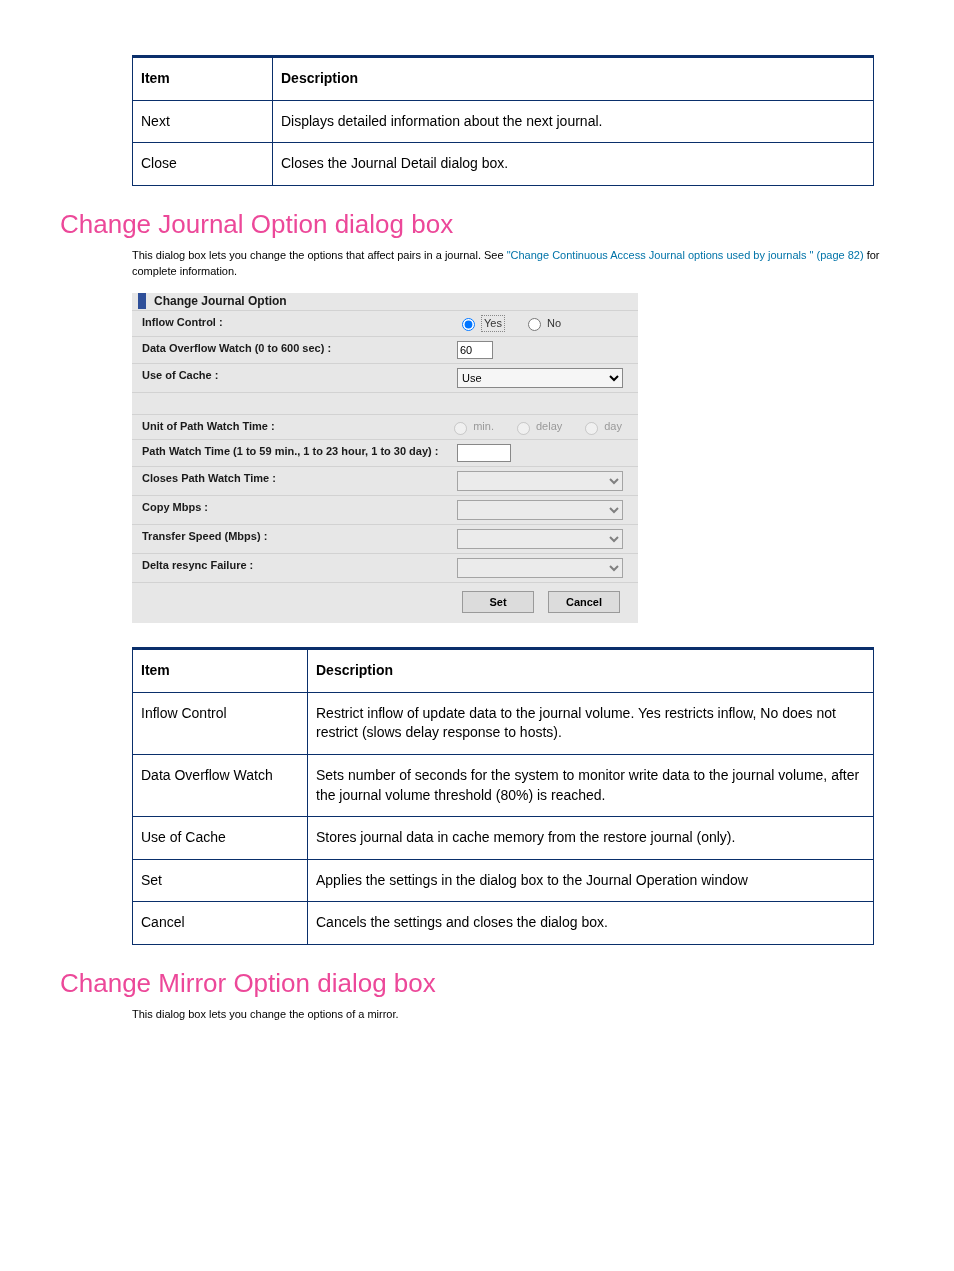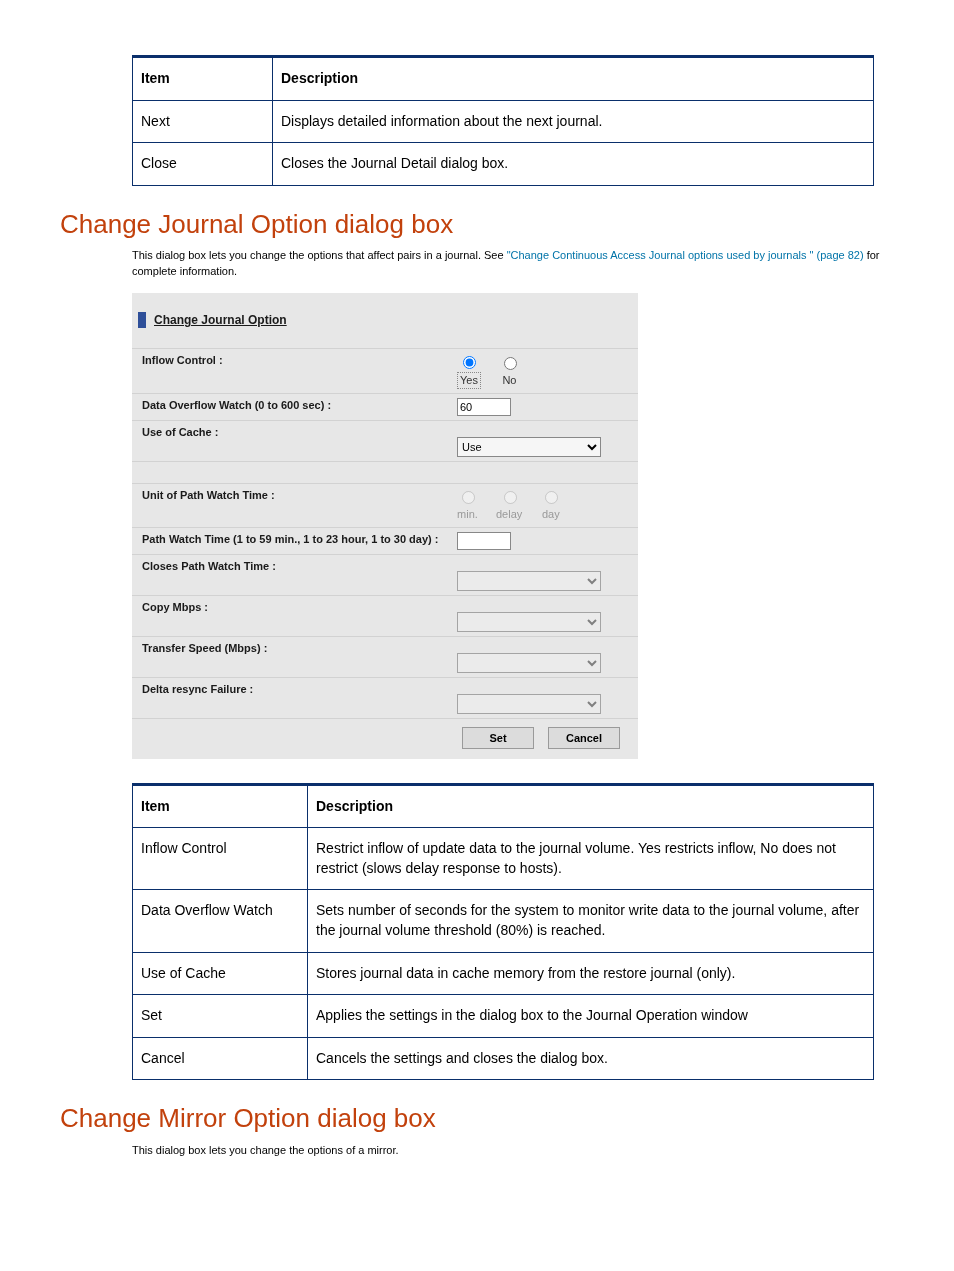--- a/index.html
+++ b/index.html
@@ -7,21 +7,21 @@
     font-family: Arial, Helvetica, sans-serif;
     margin: 0;
     padding: 55px 60px 40px 60px;
     background: #fff;
     color: #000;
     font-size: 14px;
     line-height: 1.4;
     width: 954px;
   }
   h2 {
-    color: #c2410c;
+    color: #ec4899;
     font-weight: normal;
     font-size: 26px;
     margin: 20px 0 6px 0;
     font-family: "Segoe UI Light", "Segoe UI", Arial, sans-serif;
   }
   .para {
     margin: 0 0 14px 72px;
     font-size: 11px;
   }
   a.link { color: #0073a8; text-decoration: none; }
@@ -50,24 +50,23 @@
     width: 506px;
     margin: 6px 0 24px 72px;
     background: #e7e7e7;
     font-family: Tahoma, Arial, sans-serif;
     font-size: 11px;
     color: #1a1a1a;
   }
   .dlg-title {
     display: flex;
     align-items: center;
-    padding: 19px 6px;
+    padding: 0 6px;
     font-weight: bold;
     font-size: 12px;
-    text-decoration: underline;
   }
   .dlg-title .mark {
     width: 8px; height: 16px; background: #2e4f99; margin-right: 8px;
   }
   .dlg-row {
     display: flex;
     align-items: flex-start;
     padding: 4px 6px 4px 10px;
     border-top: 1px solid #d2d2d2;
   }
@@ -76,22 +75,22 @@
   .dlg-gap { height: 22px; background:#e7e7e7; border-top:1px solid #d2d2d2; }
   .dlg input[type="text"] {
     height: 18px; font-size: 11px; padding: 1px 2px;
     border: 1px solid #888; background:#fff;
   }
   .dlg select {
     height: 20px; font-size: 11px; width: 150px;
     border: 1px solid #888; background:#f6f6f6;
   }
   .dlg select:disabled { color:#555; background:#eee;}
-  .dlg .sel-narrow { width: 144px; margin-top: 12px; }
-  .radiolbl { display:inline-flex; align-items:center; gap:3px; margin-right:10px; color:#333;flex-direction:column;}
+  .dlg .sel-narrow { width: 166px; }
+  .radiolbl { display:inline-flex; align-items:center; gap:3px; margin-right:10px; color:#333;}
   .radiolbl.disabled { color:#9a9a9a; }
   .dlg-actions {
     display:flex; justify-content:flex-end; gap:14px;
     padding: 8px 18px 10px 10px; border-top:1px solid #d2d2d2;
   }
   .dlg-btn {
     min-width: 72px; height:22px; font-size:11px; font-weight:bold;
     background:#dcdcdc; border:1px solid #9a9a9a; cursor:pointer;
   }
 </style>
@@ -138,21 +137,21 @@
       <label class="radiolbl">
         <input type="radio" style="">
         <span>No</span>
       </label>
     </div>
   </div>
 
   <div class="dlg-row">
     <div class="dlg-label">Data Overflow Watch (0 to 600 sec) :</div>
     <div class="dlg-field">
-      <input type="text" style="width: 54px;" value="60">
+      <input type="text" style="width: 36px;" value="60">
     </div>
   </div>
 
   <div class="dlg-row">
     <div class="dlg-label">Use of Cache :</div>
     <div class="dlg-field">
       <select class="sel-narrow">
         <option>Use</option>
       </select>
     </div>

